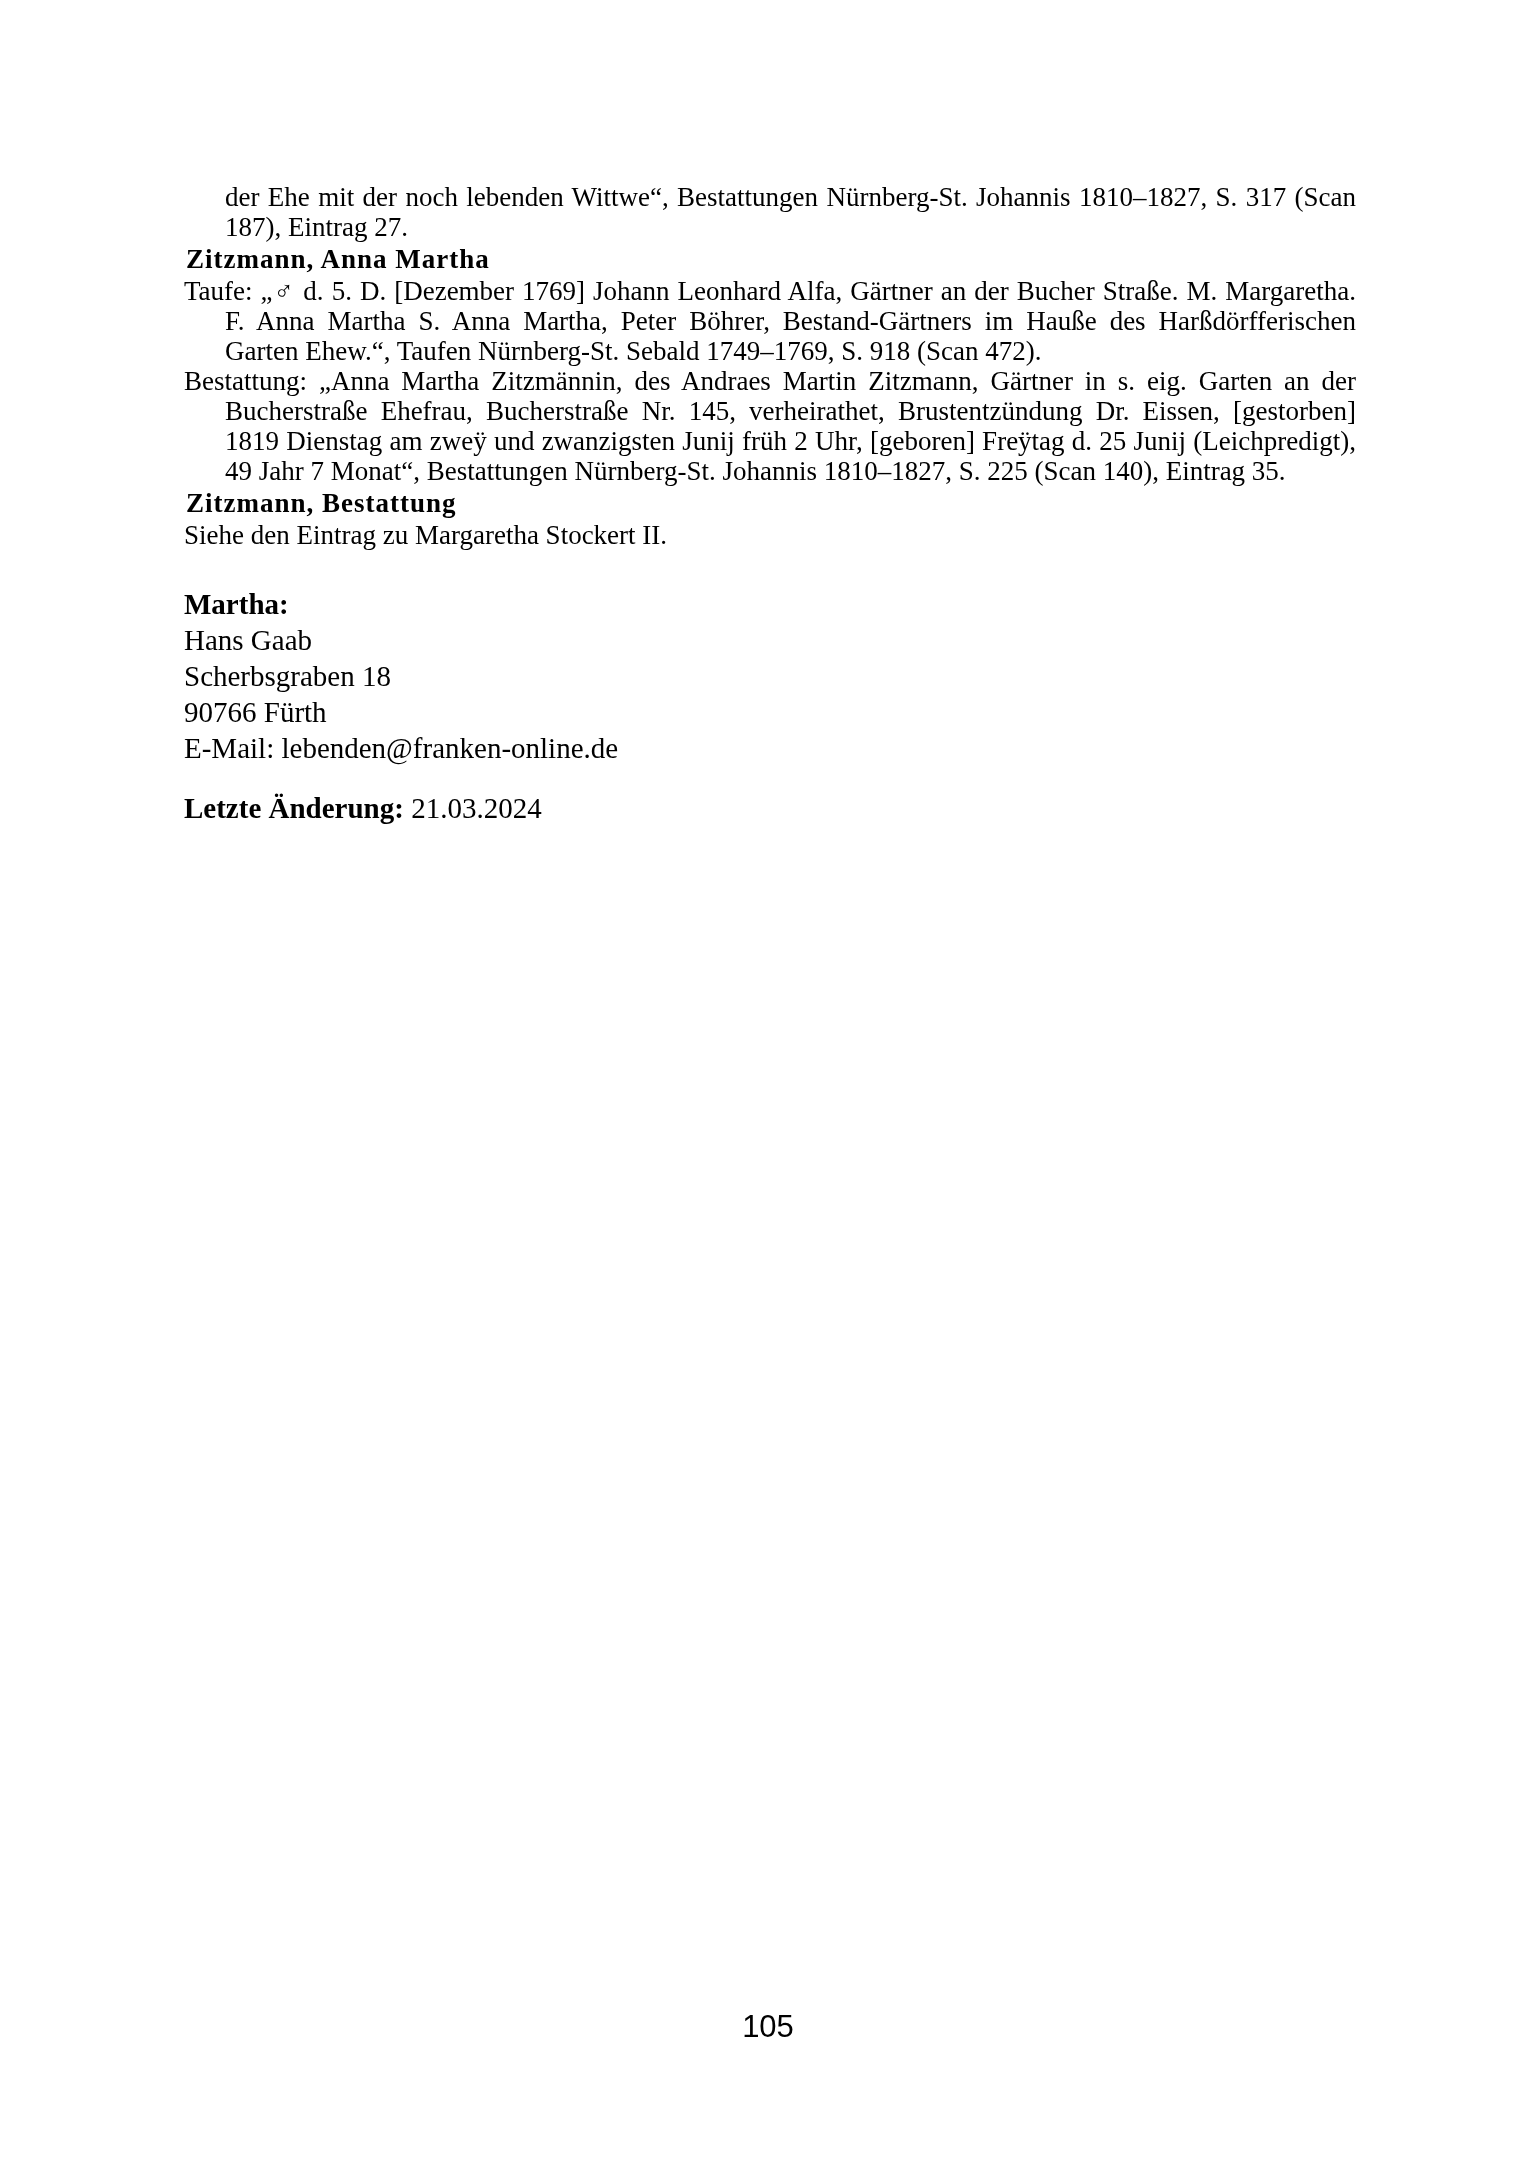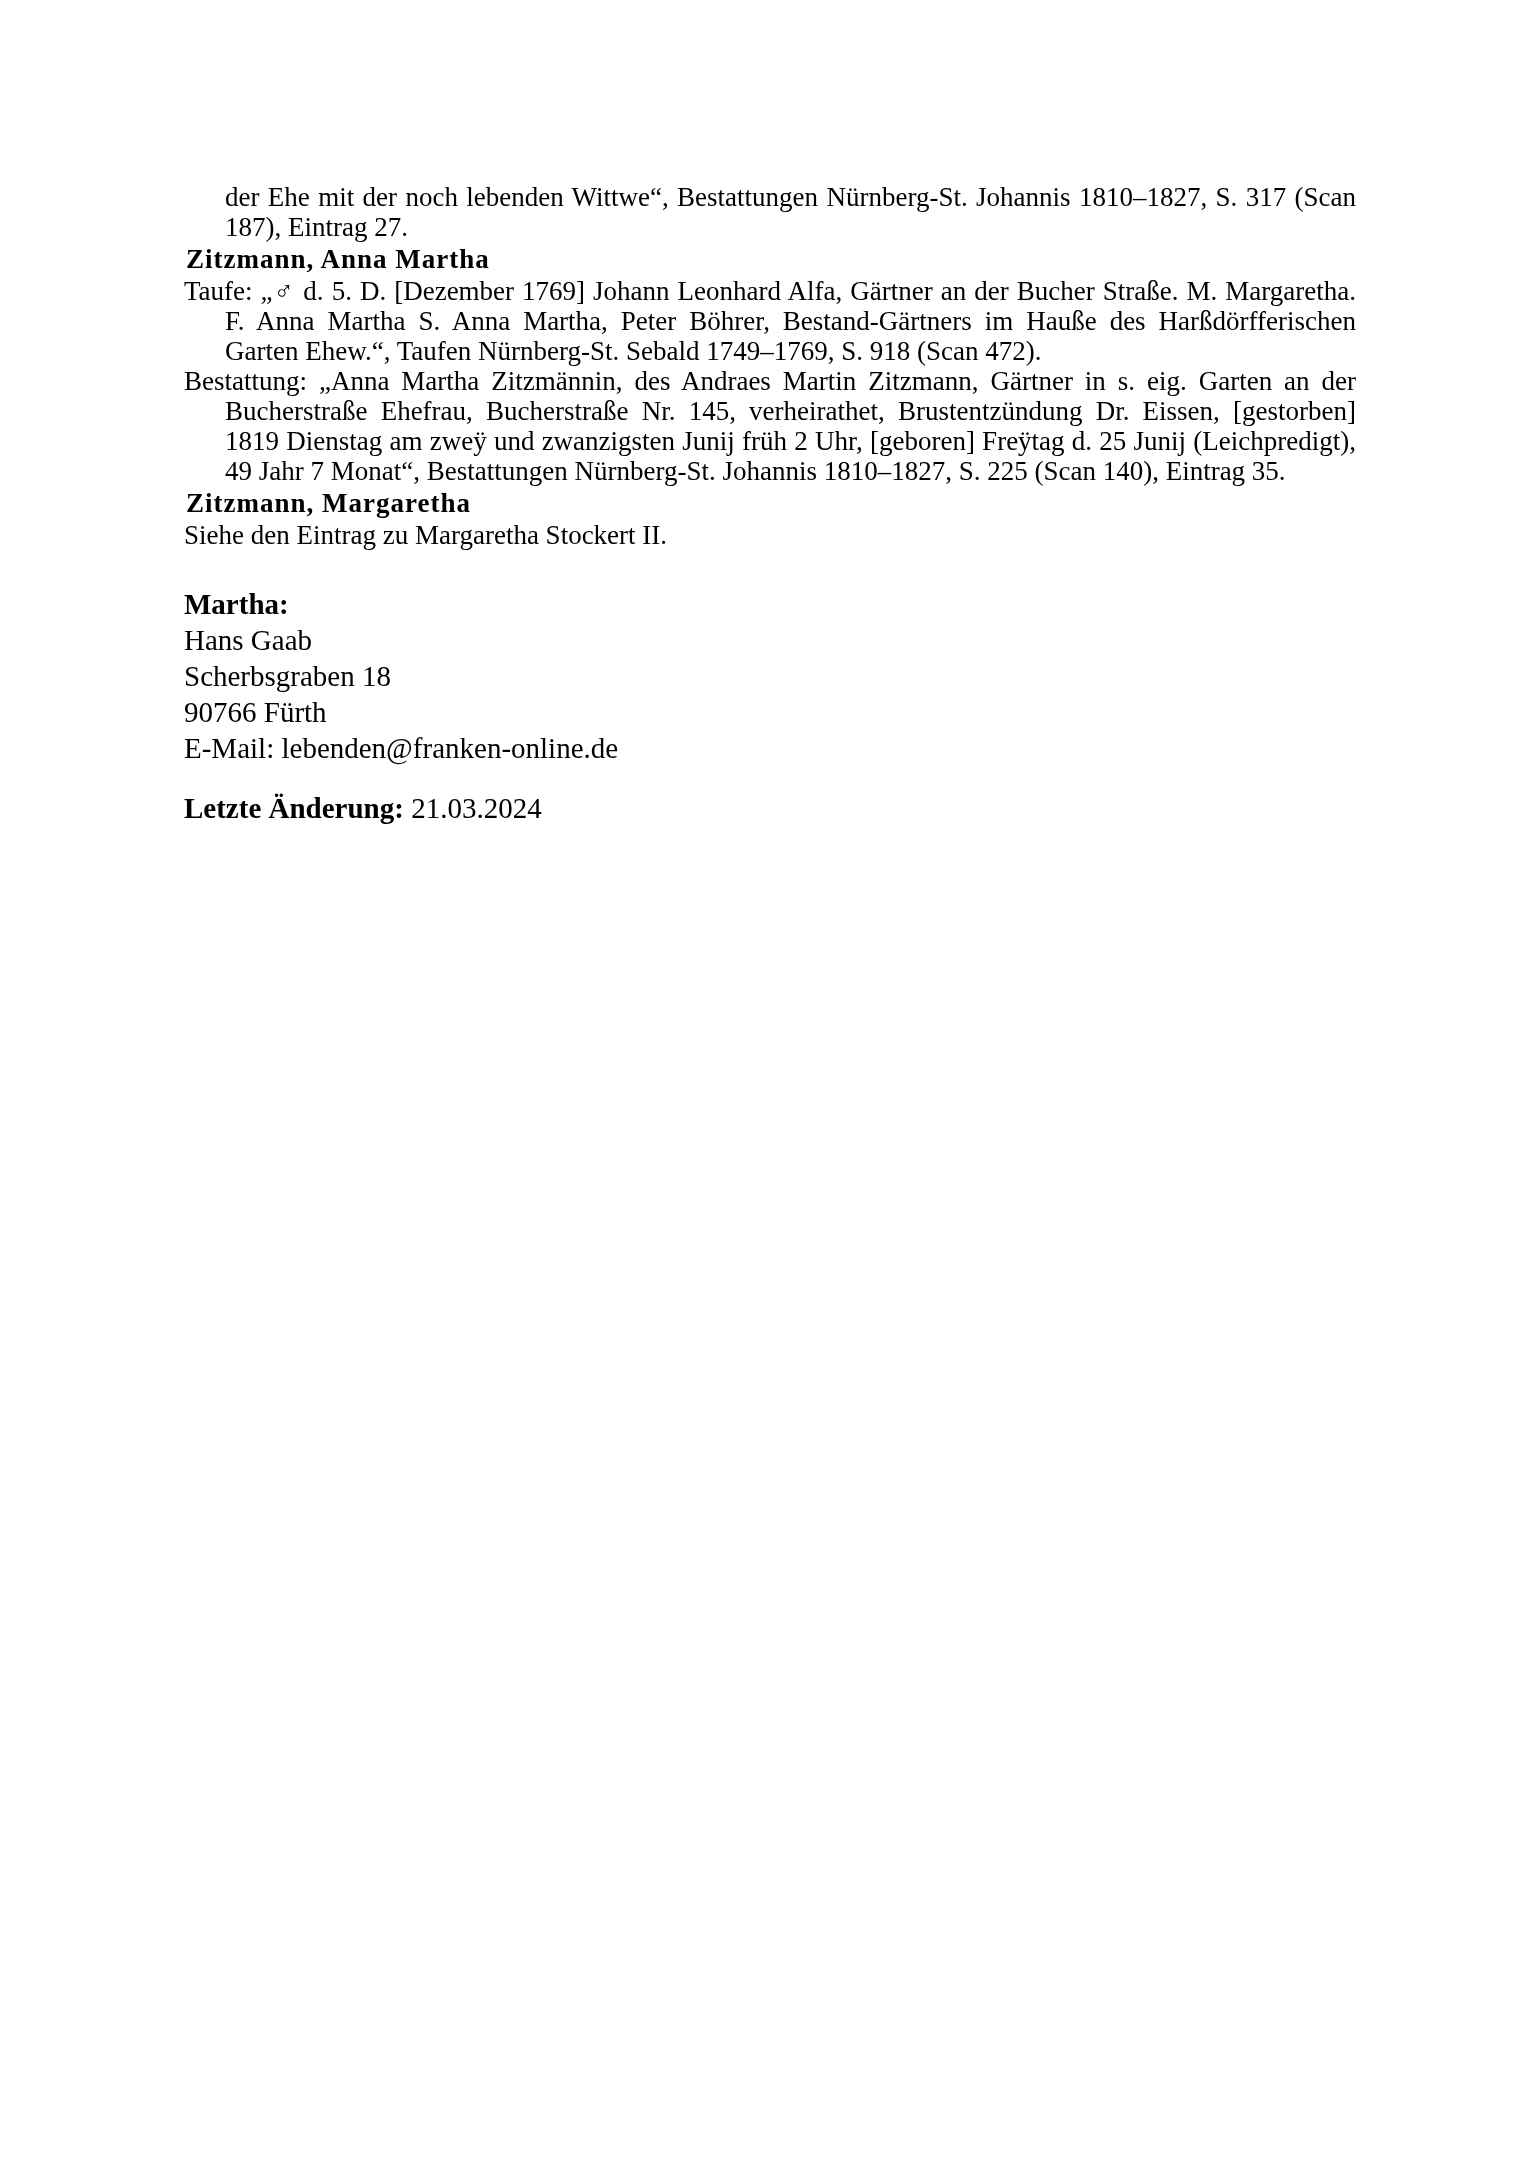--- a/index.html
+++ b/index.html
@@ -85,33 +85,34 @@
   <div class="text-block">
 
     <p class="para cont">der Ehe mit der noch lebenden Wittwe“, Bestattungen Nürnberg-St. Johannis 1810–1827, S. 317 (Scan 187), Eintrag 27.</p>
 
     <h2 class="entry-heading">Zitzmann, Anna Martha</h2>
 
     <p class="para hang">Taufe: „♂ d. 5. D. [Dezember 1769] Johann Leonhard Alfa, Gärtner an der Bucher Straße. M. Margaretha. F. Anna Martha S. Anna Martha, Peter Böhrer, Bestand-Gärtners im Hauße des Harßdörfferischen Garten Ehew.“, Taufen Nürnberg-St. Sebald 1749–1769, S. 918 (Scan 472).</p>
 
     <p class="para hang">Bestattung: „Anna Martha Zitzmännin, des Andraes Martin Zitzmann, Gärtner in s. eig. Garten an der Bucherstraße Ehefrau, Bucherstraße Nr. 145, verheirathet, Brustentzündung Dr. Eissen, [gestorben] 1819 Dienstag am zweÿ und zwanzigsten Junij früh 2 Uhr, [geboren] Freÿtag d. 25 Junij (Leichpredigt), 49 Jahr 7 Monat“, Bestattungen Nürnberg-St. Johannis 1810–1827, S. 225 (Scan 140), Eintrag 35.</p>
 
-    <h2 class="entry-heading">Zitzmann, Margaretha</h2>
+    <h2 class="entry-heading">Zitzmann, Bestattung</h2>
 
     <p class="para hang">Siehe den Eintrag zu Margaretha Stockert II.</p>
 
     <div class="contact">
       <div class="contact-heading">Martha:</div>
       <div class="contact-line">Hans Gaab</div>
       <div class="contact-line">Scherbsgraben 18</div>
       <div class="contact-line">90766 Fürth</div>
       <div class="contact-line">E-Mail: lebenden@franken-online.de</div>
     </div>
 
     <div class="lastchange">
       <span class="lc-label">Letzte Änderung:</span>
       <span class="lc-date">21.03.2024</span>
     </div>
 
   </div>
 
+  <div class="page-number">105</div>
 
 </div>
 
 </body></html>

